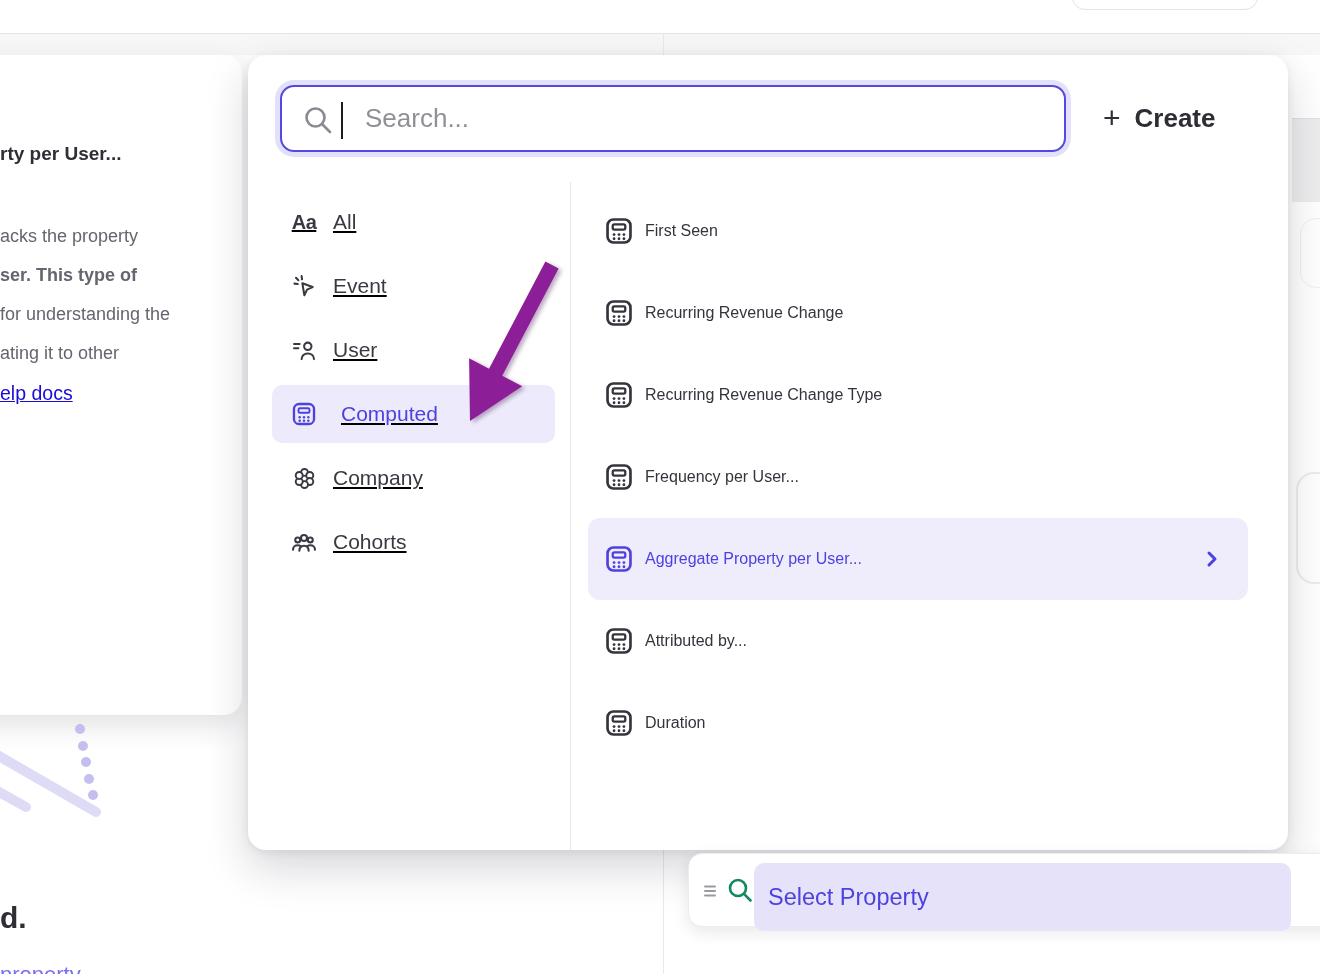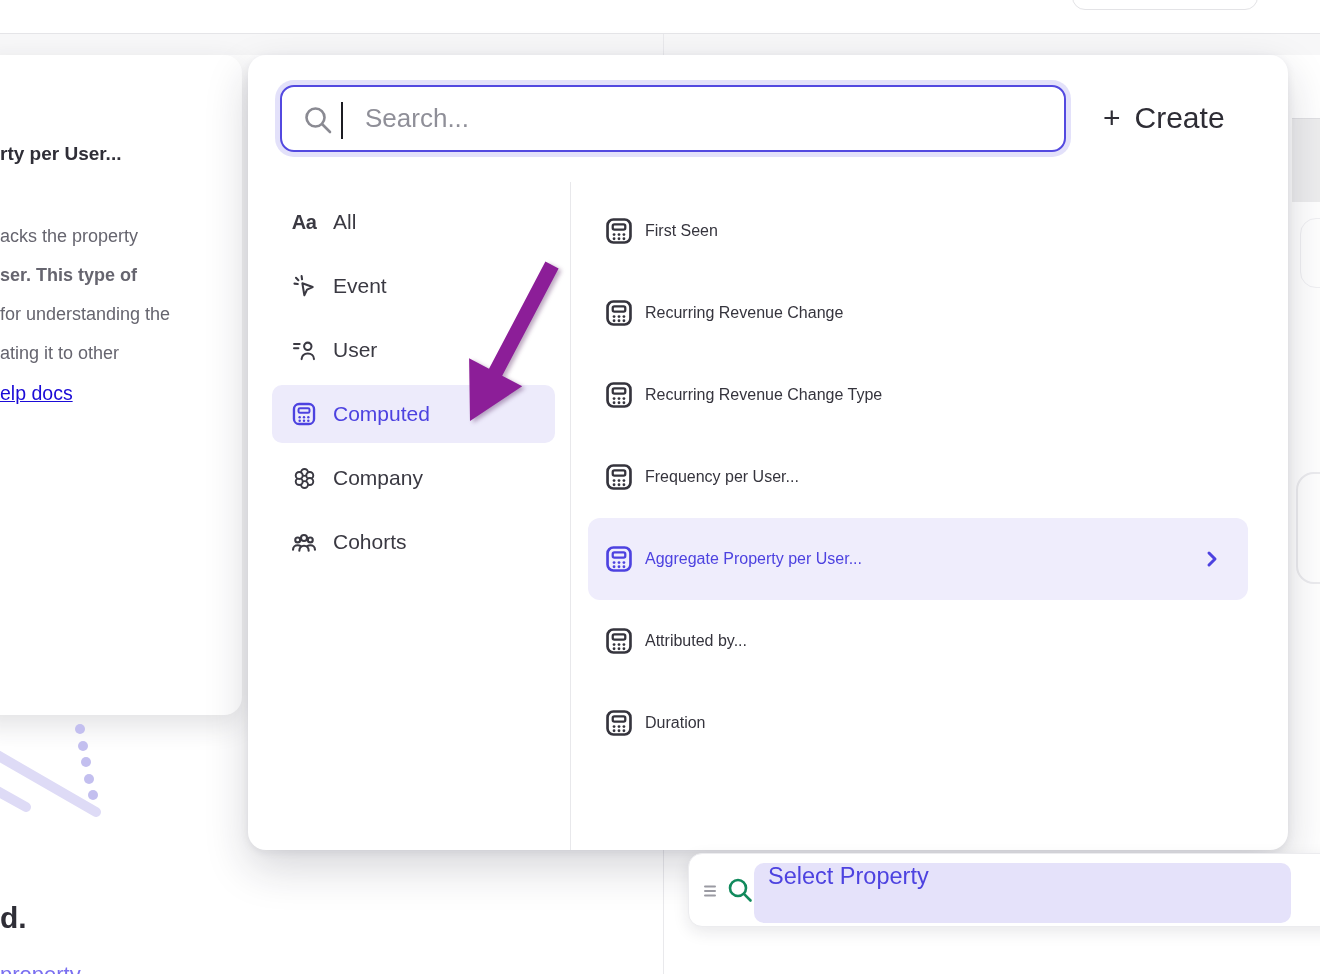--- a/index.html
+++ b/index.html
@@ -41,47 +41,47 @@
     border:2px solid #5349e0; border-radius:14px; background:#fff;
     box-shadow:0 0 0 5px rgba(99,91,230,.18); }
   .search-input { position:absolute; left:62px; top:0; width:710px; height:63px; border:none; outline:none;
     font-family:"Liberation Sans", sans-serif; font-size:26px; color:#2f2e37; background:transparent;padding-left:21px; }
   .search-input::placeholder { color:#8f8f98; }
   .search-glass { position:absolute; left:20px; top:17px; }
   .caret { position:absolute; left:59px; top:15px; width:2px; height:37px; background:#1c1c22; }
   .create-btn { position:absolute; left:855px; top:40px; width:150px; height:46px; display:flex; align-items:center; gap:14px;
     cursor:pointer; color:#2e2d35; }
   .create-plus { font-size:30px; font-weight:400; line-height:1; color:#2e2d35; }
-  .create-label { font-size:30px; font-weight:400; }
+  .create-label { font-size:26px; font-weight:700; }
 
   .body-divider { position:absolute; left:322px; top:127px; width:1px; height:668px; background:#e8e8eb; }
 
   
-  .cat-row { position:absolute; left:24px; width:283px; height:58px; border-radius:10px; display:flex; align-items:center; cursor:pointer; }
+  .cat-row { position:absolute; left:24px; width:283px; height:58px; border-radius:10px; display:flex; align-items:center; cursor:pointer;text-decoration:underline; }
   .cat-row .cat-icon { width:30px; height:30px; margin-left:17px; display:flex; align-items:center; justify-content:center; color:#3a3942; }
   .cat-row .cat-label { margin-left:14px; font-size:21px; font-weight:500; color:#3a3942; }
-  .cat-row.selected { background:#edebfb; }
+  .cat-row.selected { background:#edebfb;gap:8px; }
   .cat-row.selected .cat-icon, .cat-row.selected .cat-label { color:#4d42e0; }
   .aa-glyph { font-size:20px; font-weight:600; letter-spacing:-.5px; }
 
   
   .item-row { position:absolute; left:340px; width:660px; height:82px; border-radius:12px; display:flex; align-items:center; cursor:pointer; }
   .item-row .item-icon { width:34px; height:34px; margin-left:14px; display:flex; align-items:center; justify-content:center; color:#35343d; }
   .item-row .item-label { margin-left:9px; font-size:16px; font-weight:500; color:#35343d; }
   .item-row.selected { background:#efedfc; }
   .item-row.selected .item-icon, .item-row.selected .item-label { color:#4d42e0; }
   .item-chevron { position:absolute; right:26px; top:31px; color:#4d42e0; }
 
   
   .select-card { left:688px; top:853px; width:660px; height:74px; background:#fff; border:1px solid #ececef;
     border-radius:14px; box-shadow:0 5px 16px rgba(30,30,50,.10); }
   .drag-handle { position:absolute; left:13px; top:28px; width:18px; height:18px; color:#9a9aa2; cursor:grab; }
   .select-glass { position:absolute; left:37px; top:22px; color:#118a5c; }
-  .select-pill { position:absolute; left:65px; top:9px; width:537px; height:60px; background:#e5e2fa; border-radius:10px;
-    display:flex; align-items:flex-start; cursor:pointer; }
+  .select-pill { position:absolute; left:65px; top:9px; width:537px; height:68px; background:#e5e2fa; border-radius:10px;
+    display:flex; align-items:center; cursor:pointer; }
   .select-pill-label { margin-left:14px; font-size:23.5px; font-weight:500; color:#4d42e0; }
 
   .arrow-svg { left:425px; top:248px; pointer-events:none; filter:drop-shadow(3px 2px 2px rgba(70,15,80,.35)); }
 </style>
 </head>
 <body>
 
 <div class="abs top-line"></div>
 <div class="abs top-band"></div>
 <div class="abs v-divider"></div>

